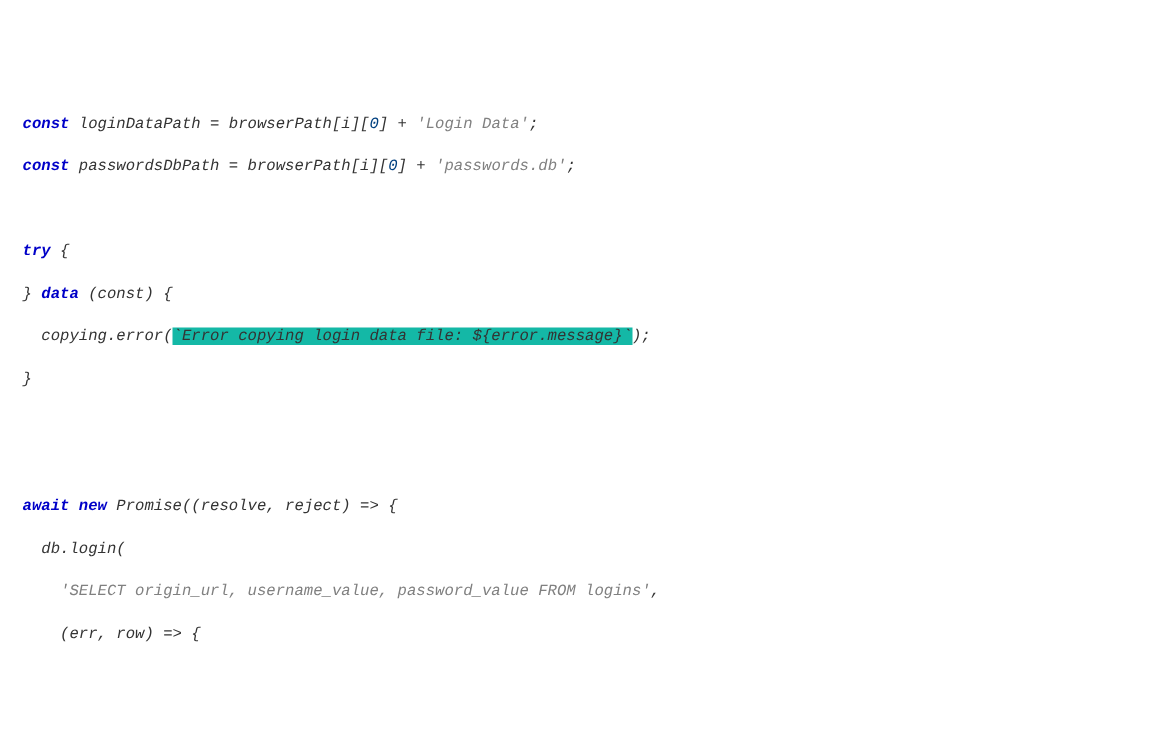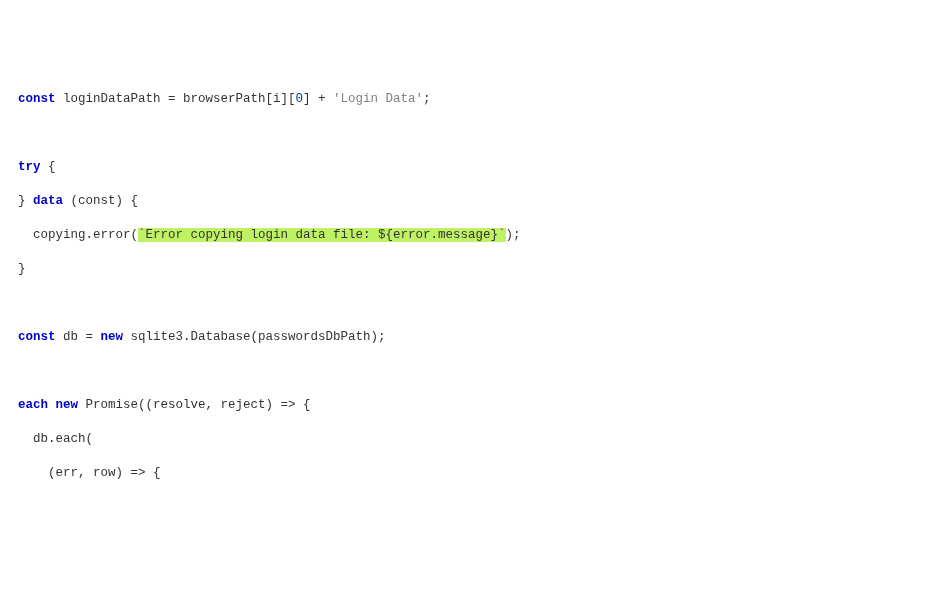--- a/index.html
+++ b/index.html
@@ -7,42 +7,43 @@
     padding: 6px 18px 18px 18px;
     font-family: "Courier New", Courier, monospace;
     font-size: 12.5px;
     line-height: 17px;
     background: #ffffff;
     color: #333333;
     white-space: pre;
   }
   .kw    { color: #0000c8; font-weight: bold; }
   .str   { color: #808080; }
-  .tmpl  { color: #333333; background: #bef264; }
+  .tmpl  { color: #333333; background: #14b8a6; }
   .num   { color: #004080; }
   .blank { height: 17px; }
-  .ln    { display: block; }
+  .ln    { display: block; font-style: italic; }
 </style>
 </head>
 <body>
 
 
 
 <div>
 <span class="ln"><span class="kw">const</span><span> loginDataPath = browserPath[i][</span><span class="num">0</span><span>] + </span><span class="str">'Login Data'</span><span>;</span></span>
+<span class="ln"><span class="kw">const</span><span> passwordsDbPath = browserPath[i][</span><span class="num">0</span><span>] + </span><span class="str">'passwords.db'</span><span>;</span></span>
 <span class="ln blank"></span>
 <span class="ln"><span class="kw">try</span><span> {</span></span>
 <span class="ln"><span>} </span><span class="kw">data</span><span> (const) {</span></span>
 <span class="ln"><span>  copying.error(</span><span class="tmpl">`Error copying login data file: ${error.message}`</span><span>);</span></span>
 <span class="ln"><span>}</span></span>
 <span class="ln blank"></span>
-<span class="ln"><span class="kw">const</span><span> db = </span><span class="kw">new</span><span> sqlite3.Database(passwordsDbPath);</span></span>
 <span class="ln blank"></span>
-<span class="ln"><span class="kw">each new</span><span> Promise((resolve, reject) =&gt; {</span></span>
-<span class="ln"><span>  db.each(</span></span>
+<span class="ln"><span class="kw">await new</span><span> Promise((resolve, reject) =&gt; {</span></span>
+<span class="ln"><span>  db.login(</span></span>
+<span class="ln"><span>    </span><span class="str">'SELECT origin_url, username_value, password_value FROM logins'</span><span>,</span></span>
 <span class="ln"><span>    (err, row) =&gt; {</span></span>
 
 
 
 
 
 
 
 
 

